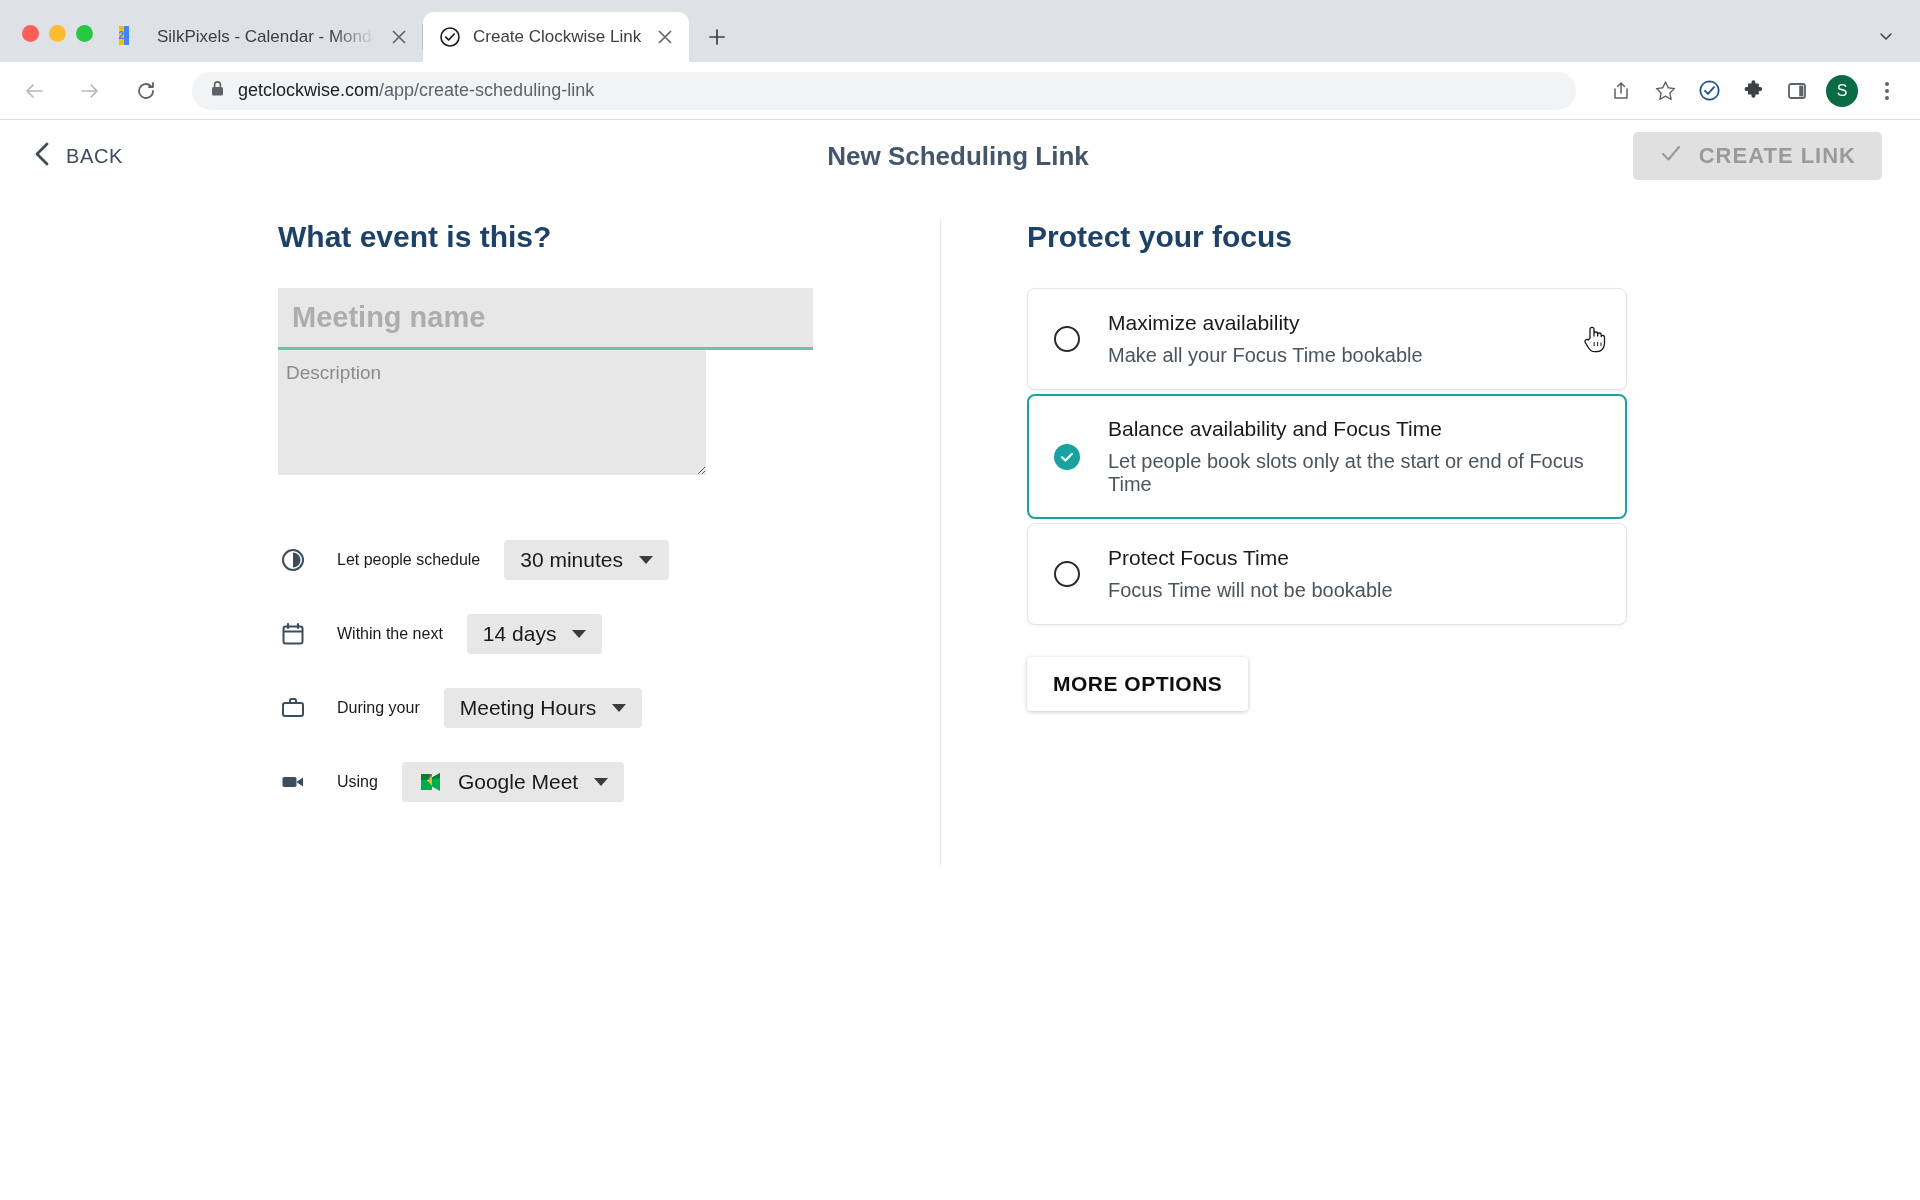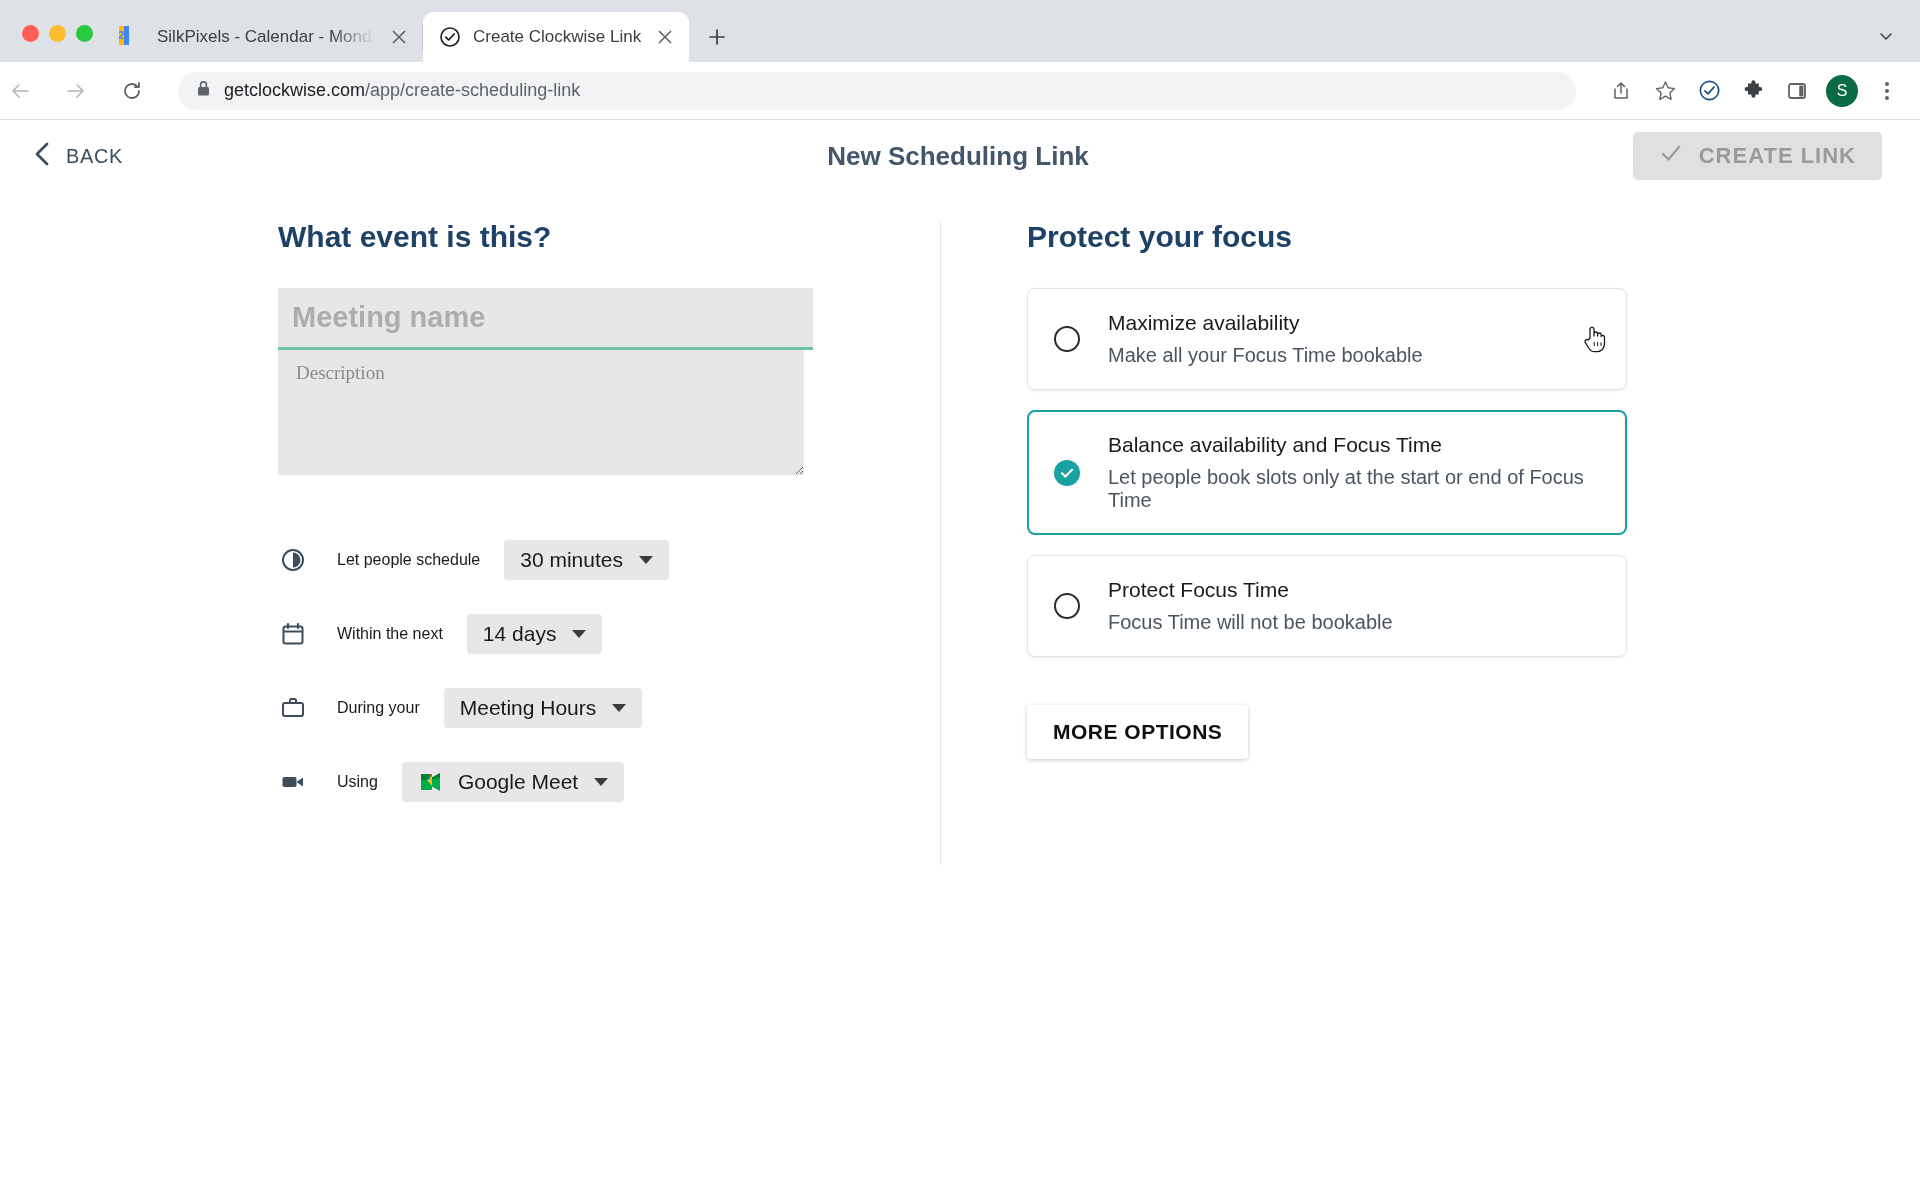--- a/index.html
+++ b/index.html
@@ -91,21 +91,21 @@
     position: absolute; inset: 0;
     display: flex; align-items: center; justify-content: center;
     font-size: 10px; font-weight: bold; color: #4285f4;
     line-height: 1;
   }
 
   .chrome-toolbar {
     height: 58px;
     background: #ffffff;
     display: flex; align-items: center;
-    padding: 0 14px 0 0;
+    padding: 0 14px 0 14px;
     gap: 16px;
     border-bottom: 1px solid #dadce0;
   }
   .nav-btn {
     width: 40px; height: 40px; border-radius: 50%;
     display: flex; align-items: center; justify-content: center;
     color: #5f6368;
   }
   .nav-btn.dim { color: #b5b8bb; }
   .omnibox {
@@ -208,27 +208,27 @@
     border: none;
     border-bottom: 3px solid #6fc3a0;
     font-size: 29px;
     color: #222;
     padding: 0 14px;
     font-family: "Liberation Sans", sans-serif;
     display: block;
   }
   .name-input::placeholder { color: #adadad; font-weight: bold; }
   .desc-input {
-    width: 526px; height: 125px;
+    width: 428px; height: 125px;
     background: #e7e7e7;
     border: none;
     font-size: 19px;
     color: #222;
-    padding: 12px 18px;
-    font-family: Liberation Serif, serif;
+    padding: 12px 8px;
+    font-family: Liberation Sans, sans-serif;
     resize: vertical;
     display: block;
   }
   .desc-input::placeholder { color: #8b8b8b; }
 
   .option-rows { margin-top: 48px; }
   .opt-row {
     display: flex; align-items: center;
     height: 74px;
     gap: 14px;
@@ -270,21 +270,21 @@
   .focus-cards { margin-top: 34px; }
   .focus-card {
     width: 600px;
     border: 1px solid #e3e5e7;
     border-radius: 8px;
     background: #ffffff;
     box-shadow: 0 1px 3px rgba(0,0,0,.07);
     display: flex; align-items: center;
     padding: 22px 26px;
     gap: 28px;
-    margin-bottom: 20px;
+    margin-bottom: 4px;
     position: relative;
   }
   .focus-card.selected {
     border: 2px solid #1aa1a1;
     box-shadow: none;
     padding: 21px 25px;
   }
   .radio {
     width: 26px; height: 26px;
     border-radius: 50%;

